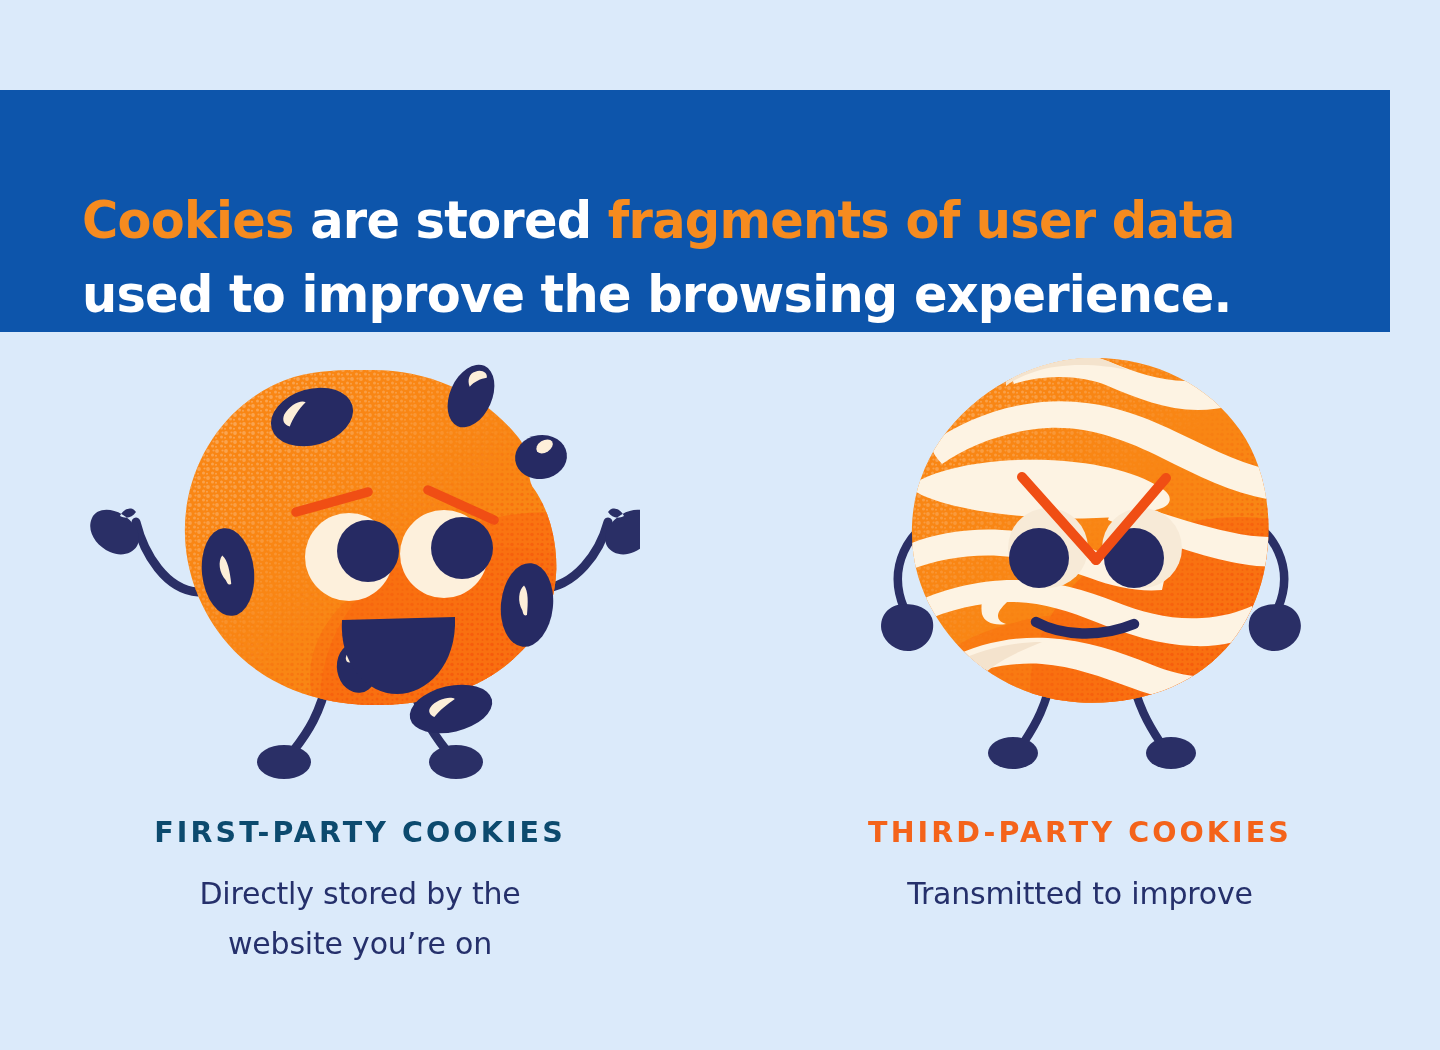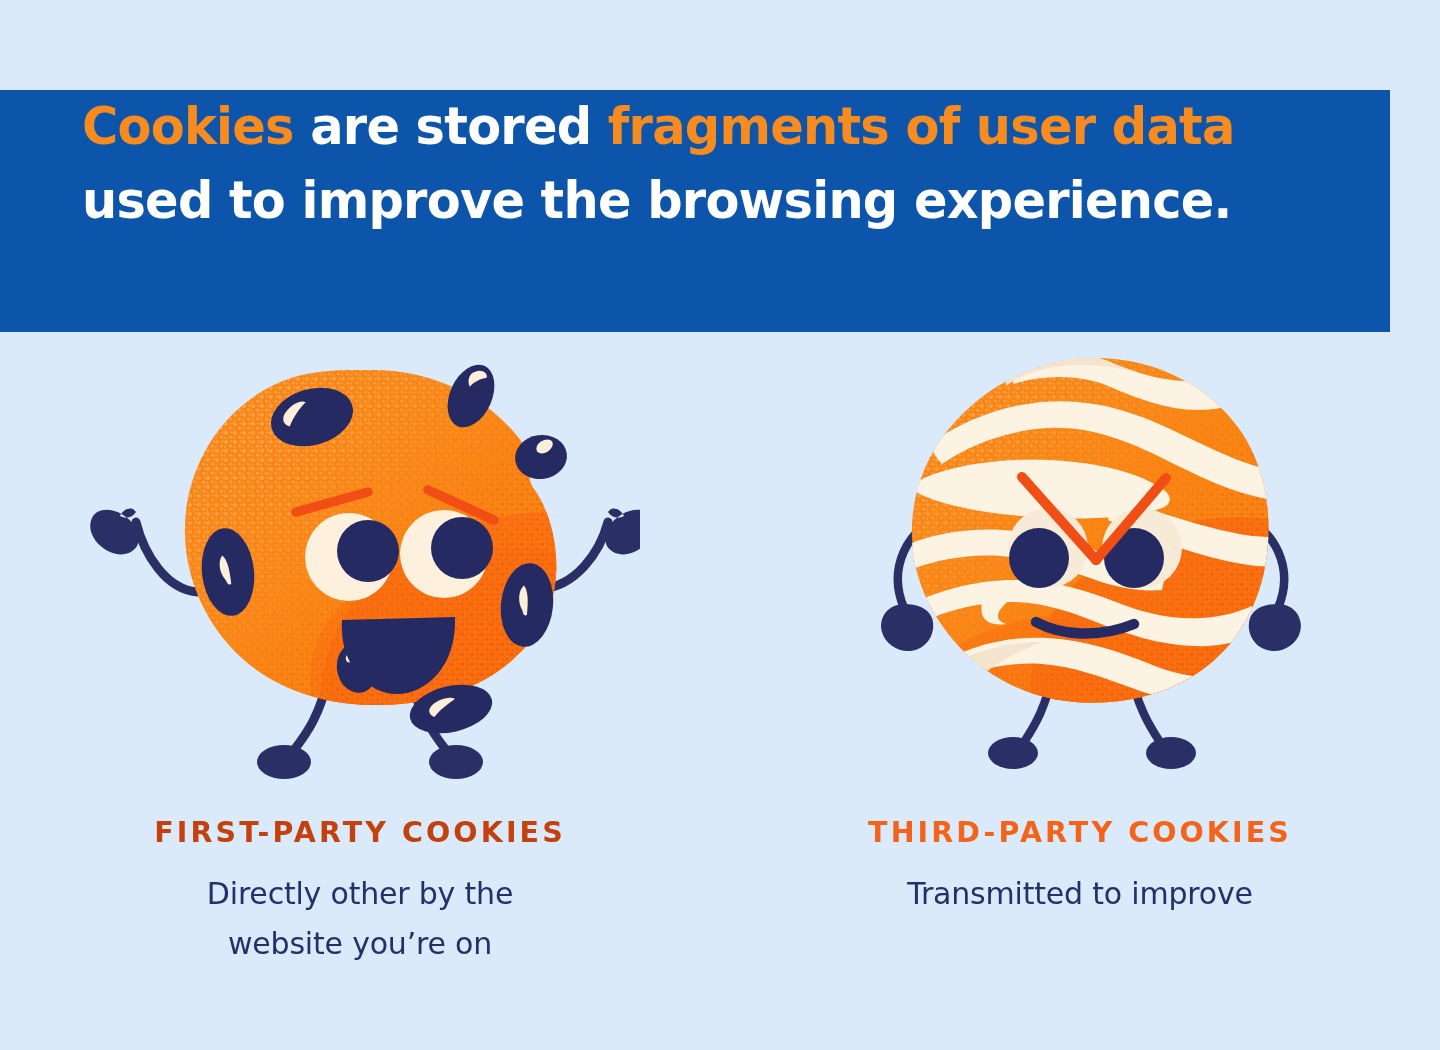--- a/index.html
+++ b/index.html
@@ -25,21 +25,21 @@
   #headline-banner {
     position: absolute;
     left: 0;
     top: 90px;
     width: 1390px;
     height: 242px;
     background: #0d55ab;
     box-sizing: border-box;
     display: flex;
     flex-direction: column;
-    justify-content: flex-start;
+    justify-content: flex-end;
     padding-left: 82px;
     padding-right: 40px;
   }
   .headline-line {
     font-family: "DejaVu Sans", sans-serif;
     font-weight: bold;
     font-size: 51px;
     line-height: 74px;
     letter-spacing: -0.8px;
     color: #ffffff;
@@ -82,21 +82,21 @@
 
   .col-title {
     font-family: "DejaVu Sans", sans-serif;
     font-weight: bold;
     font-size: 28.5px;
     letter-spacing: 3.1px;
     text-align: center;
     margin-top: 14px;
     white-space: nowrap;
   }
-  .col-title.first { color: #c2410c; }
+  .col-title.first { color: #0c4a6e; }
   .col-title.third { color: #f4631a; }
 
   .col-desc {
     font-family: "DejaVu Sans", sans-serif;
     font-size: 30px;
     line-height: 50px;
     color: #25306b;
     text-align: center;
     margin-top: 20px;
     max-width: 520px;
@@ -241,21 +241,21 @@
             <circle cx="364" cy="222" r="44" fill="#fdf0dc"></circle>
             <circle cx="288" cy="219" r="31" fill="#262a63"></circle>
             <circle cx="382" cy="216" r="31" fill="#262a63"></circle>
           </g>
 
           <path d="M262,288 L375,285 C377,333 347,362 317,362 C287,362 259,332 262,288 Z" fill="#262a63"></path>
         </svg>
       </div>
 
       <div class="col-title first">FIRST-PARTY COOKIES</div>
-      <div class="col-desc"><span>Directly other by the</span><br><span>website you’re on</span></div>
+      <div class="col-desc"><span>Directly stored by the</span><br><span>website you’re on</span></div>
     </div>
 
     <div class="column">
       <div class="cookie-stage">
         <svg class="cookie-svg" viewBox="0 0 560 470">
           <defs>
             <pattern id="spkLight2" width="9" height="9" patternUnits="userSpaceOnUse">
               <circle cx="2" cy="2" r="1.9" fill="#f9b069"></circle>
               <circle cx="6.5" cy="6" r="1.5" fill="#f9b069"></circle>
               <circle cx="7.5" cy="1.5" r="1.1" fill="#f9b069"></circle>

